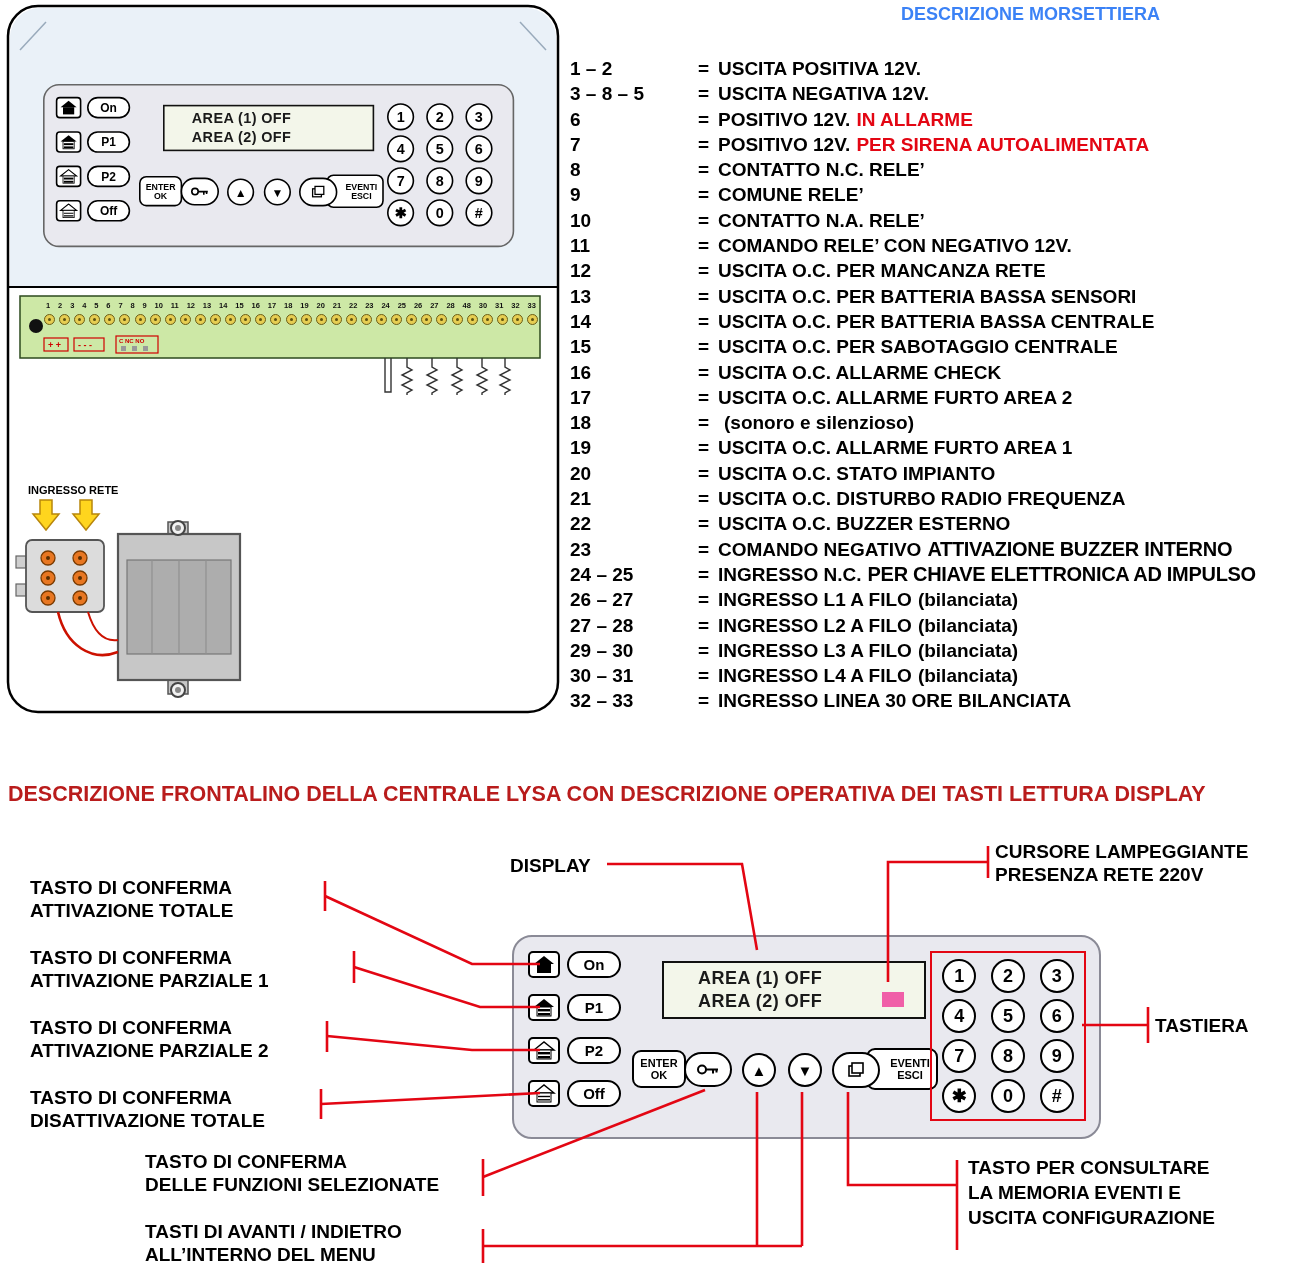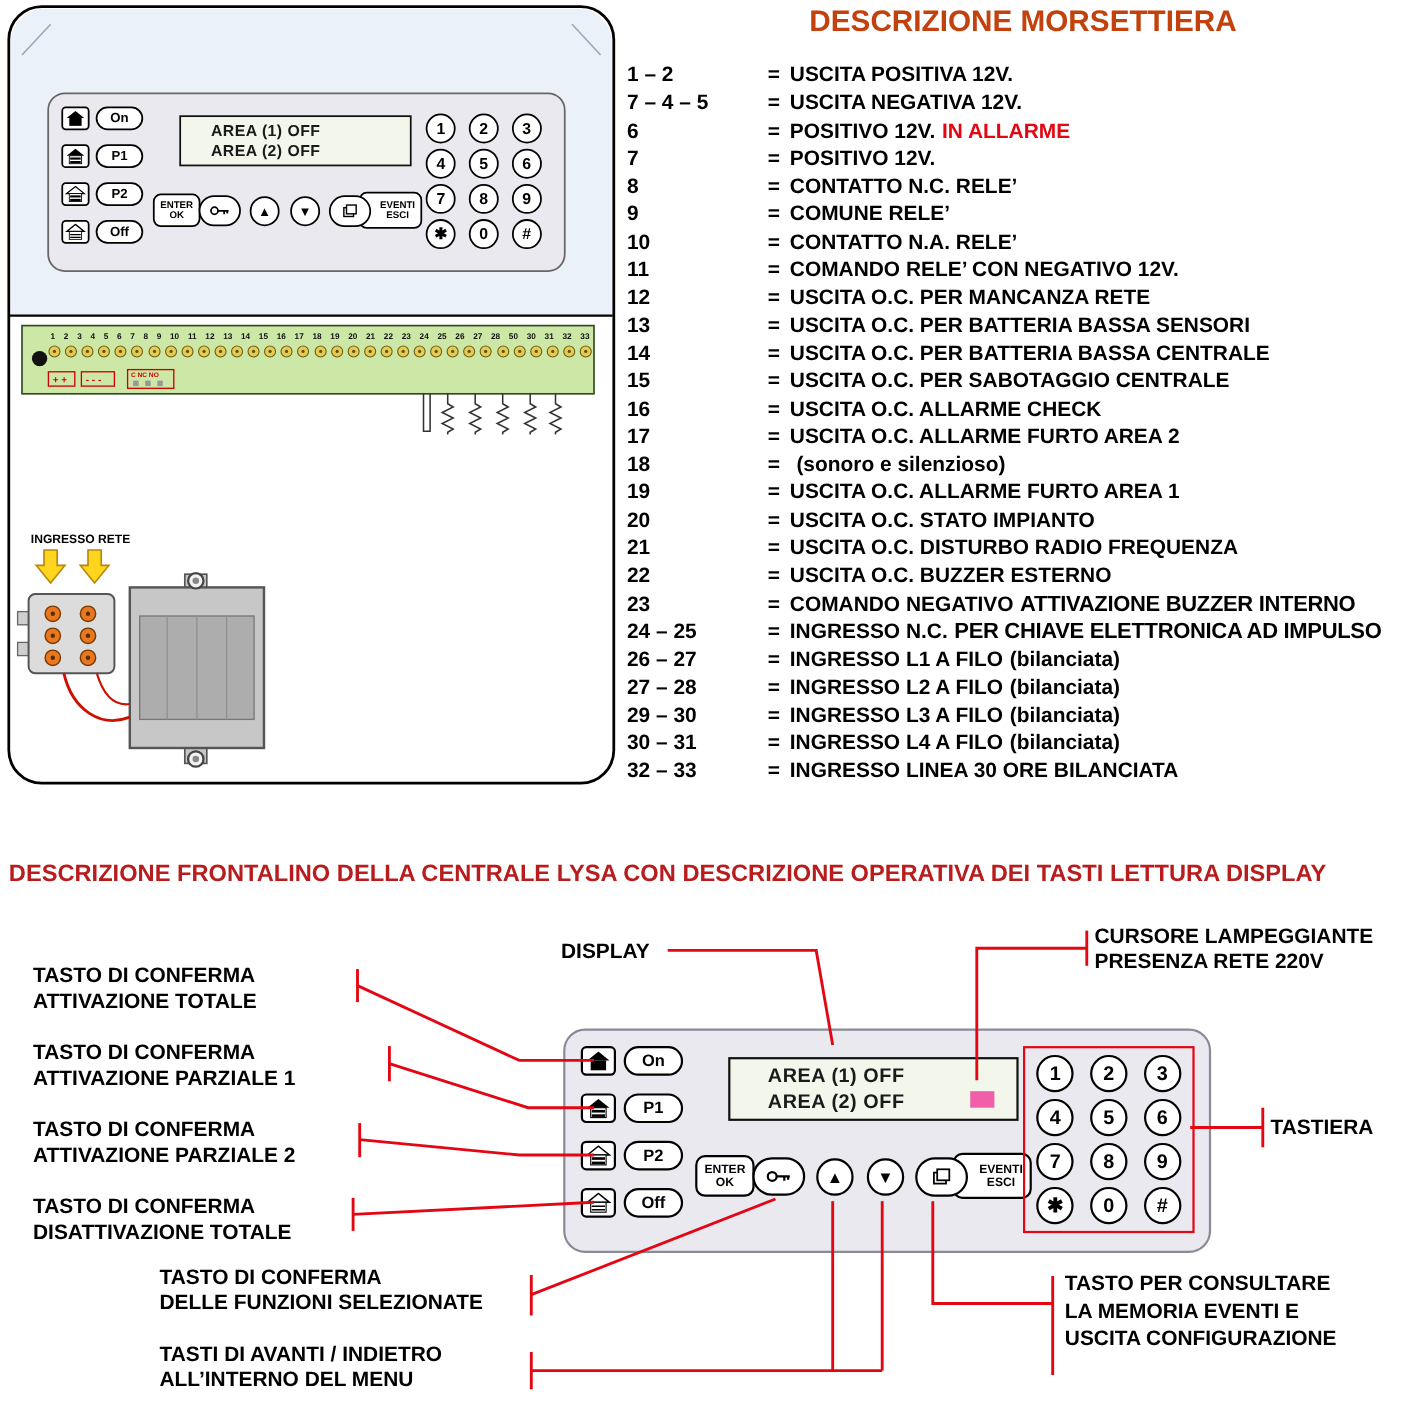--- a/index.html
+++ b/index.html
@@ -1,21 +1,21 @@
 <!DOCTYPE html>
 <html><head>
 <meta charset="utf-8">
 <style>
   html,body{margin:0;padding:0;background:#fff;}
   .page{position:relative;width:1293px;height:1285px;background:#fff;overflow:hidden;
         font-family:"Liberation Sans",sans-serif;color:#000;}
 
   
-  .mors-title{position:absolute;left:700px;top:4px;width:460px;text-align:center;
-              font-size:27px;font-weight:bold;color:#c2410c;white-space:nowrap;}
+  .mors-title{position:absolute;left:700px;top:4px;width:460px;text-align:right;
+              font-size:18px;font-weight:bold;color:#3b82f6;white-space:nowrap;}
   .mors-rows{position:absolute;left:570px;top:56px;width:723px;}
   .mors-row{display:flex;align-items:baseline;height:25.3px;line-height:25.3px;
             font-size:19px;font-weight:bold;white-space:nowrap;}
   .mr-num{width:128px;flex:none;}
   .mr-eq{width:20px;flex:none;}
   .mr-extra{margin-left:6px;}
   .mr-extra.red{color:#e30613;}
   .mr-extra.small{font-size:20px;letter-spacing:-0.3px;}
   .mr-extra.plain{}
 
@@ -190,21 +190,21 @@
       <span>19</span>
       <span>20</span>
       <span>21</span>
       <span>22</span>
       <span>23</span>
       <span>24</span>
       <span>25</span>
       <span>26</span>
       <span>27</span>
       <span>28</span>
-      <span>50</span>
+      <span>48</span>
       <span>30</span>
       <span>31</span>
       <span>32</span>
       <span>33</span>
     </div>
   <div class="strip-circles">
       <span class="term-circle"></span>
       <span class="term-circle"></span>
       <span class="term-circle"></span>
       <span class="term-circle"></span>
@@ -326,34 +326,35 @@
   </div>
 
   <div class="mors-title">DESCRIZIONE MORSETTIERA</div>
   <div class="mors-rows">
       <div class="mors-row">
         <span class="mr-num">1 – 2</span>
         <span class="mr-eq">=</span>
         <span class="mr-desc">USCITA POSITIVA 12V.</span>
       </div>
       <div class="mors-row">
-        <span class="mr-num">7 – 4 – 5</span>
+        <span class="mr-num">3 – 8 – 5</span>
         <span class="mr-eq">=</span>
         <span class="mr-desc">USCITA NEGATIVA 12V.</span>
       </div>
       <div class="mors-row">
         <span class="mr-num">6</span>
         <span class="mr-eq">=</span>
         <span class="mr-desc">POSITIVO 12V.</span>
         <span class="mr-extra red">IN ALLARME</span>
       </div>
       <div class="mors-row">
         <span class="mr-num">7</span>
         <span class="mr-eq">=</span>
         <span class="mr-desc">POSITIVO 12V.</span>
+        <span class="mr-extra red">PER SIRENA AUTOALIMENTATA</span>
       </div>
       <div class="mors-row">
         <span class="mr-num">8</span>
         <span class="mr-eq">=</span>
         <span class="mr-desc">CONTATTO N.C. RELE’</span>
       </div>
       <div class="mors-row">
         <span class="mr-num">9</span>
         <span class="mr-eq">=</span>
         <span class="mr-desc">COMUNE RELE’</span>

